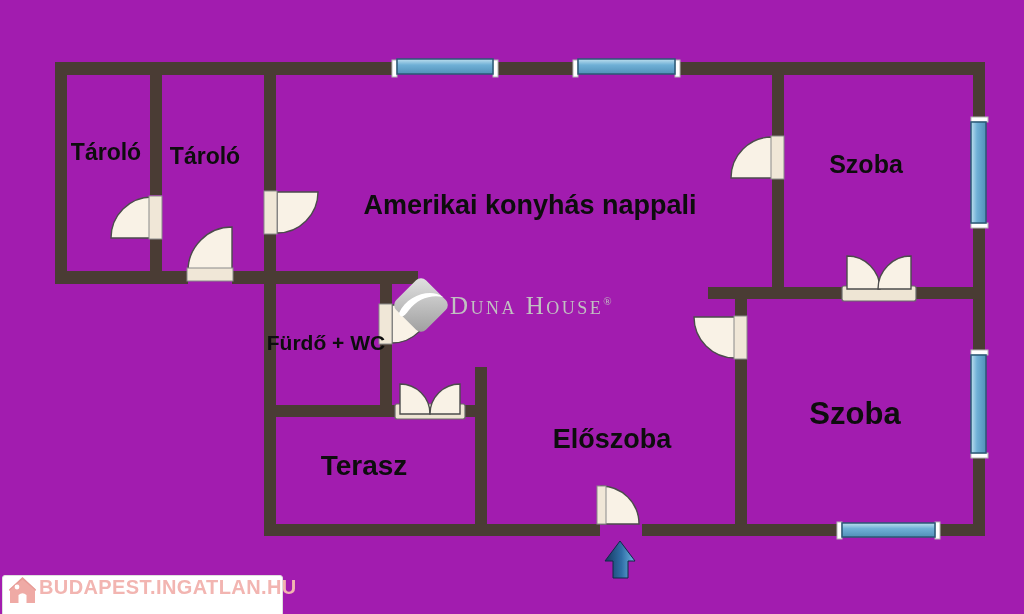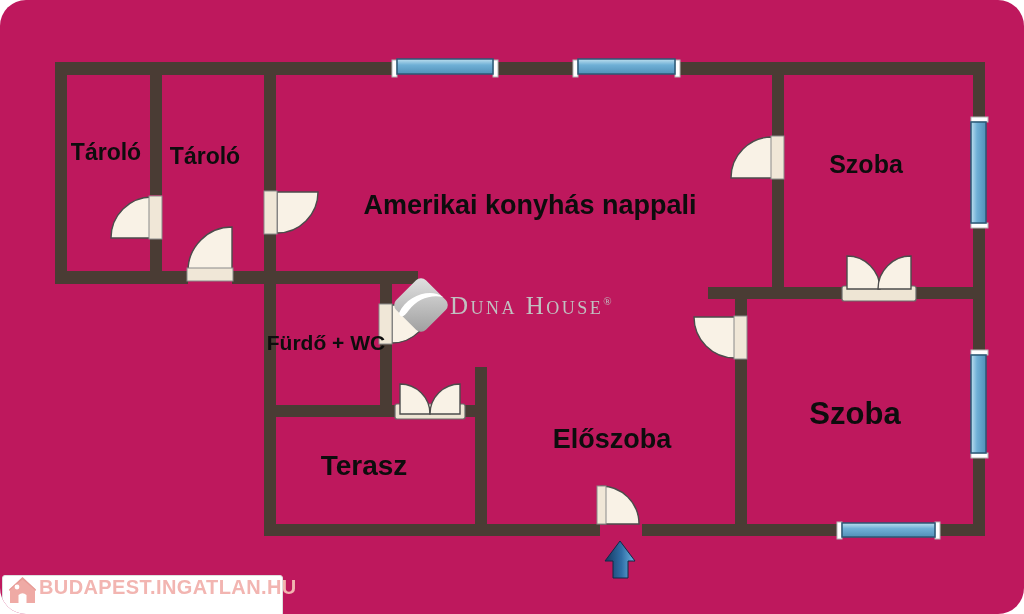--- a/index.html
+++ b/index.html
@@ -1,17 +1,17 @@
 <!DOCTYPE html>
 <html><head>
 <meta charset="utf-8">
 <style>
   html,body{margin:0;padding:0;background:#fff;}
-  .stage{position:relative;width:1024px;height:614px;background:#be185d;overflow:hidden;
-         font-family:"Liberation Sans",sans-serif;border-radius:26px;}
+  .stage{position:relative;width:1024px;height:614px;background:#a21caf;overflow:hidden;
+         font-family:"Liberation Sans",sans-serif;}
   svg{position:absolute;left:0;top:0;}
   .room-label{font-family:"Liberation Sans",sans-serif;font-weight:bold;fill:#0d0d0d;}
   .wm-text{font-family:"Liberation Serif",serif;font-variant:small-caps;letter-spacing:2.5px;fill:#c1c1c1;}
   .footer-logo{position:absolute;left:2px;top:575px;width:281px;height:46px;background:#fff;
        border:1px solid #dedede;border-radius:3px;display:flex;align-items:flex-start;box-sizing:border-box;}
   .footer-logo .brand-text{font-family:"Liberation Sans",sans-serif;font-weight:bold;font-size:20px;
        letter-spacing:0.4px;color:#f2b5b1;white-space:nowrap;margin-left:3px;}
   .footer-logo svg{position:static;flex:0 0 auto;margin-left:6px;}
 </style>
 </head>

